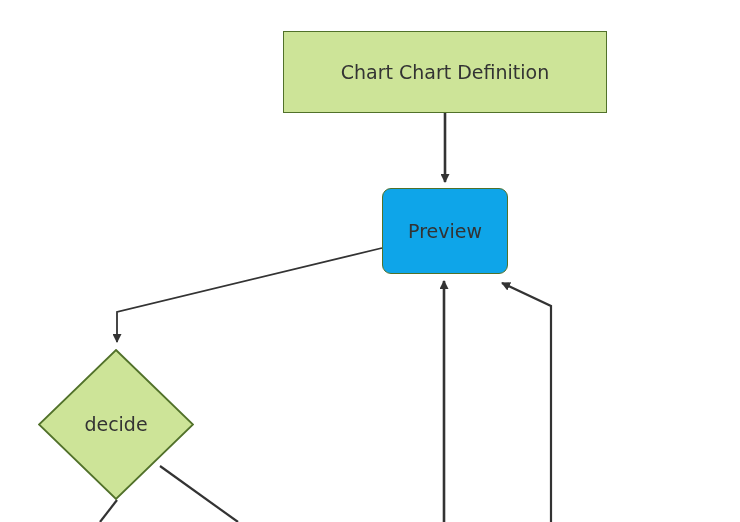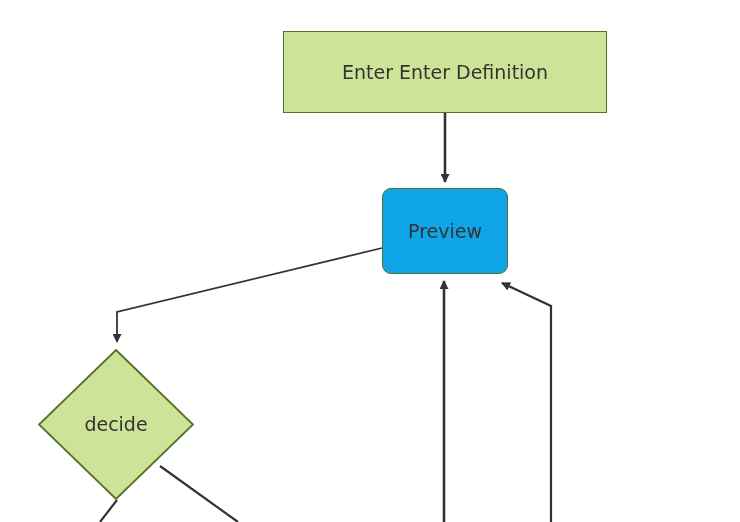--- a/index.html
+++ b/index.html
@@ -80,21 +80,21 @@
     <polyline points="444,522 444,281" fill="none" stroke="#333333" stroke-width="2.6" marker-end="url(#arrowhead)"></polyline>
 
     <polyline points="551,522 551,306 502,283" fill="none" stroke="#333333" stroke-width="2.2" marker-end="url(#arrowhead)"></polyline>
 
     <polyline points="117,500 100,522" fill="none" stroke="#333333" stroke-width="2.2"></polyline>
 
     <polyline points="160,466 238,522" fill="none" stroke="#333333" stroke-width="2.2"></polyline>
   </svg>
 
   <div class="node node-rect" style="left:283px; top:31px; width:324px; height:82px;">
-    <span>Enter Enter Definition</span>
+    <span>Chart Chart Definition</span>
   </div>
 
   <div class="node node-round" style="left:382px; top:188px; width:126px; height:86px;">
     <span>Preview</span>
   </div>
 
   <div class="node node-diamond" style="left:38px; top:349px; width:156px; height:151px;">
     <svg class="diamond-shape" width="156" height="151" viewBox="0 0 156 151" xmlns="http://www.w3.org/2000/svg">
       <polygon points="78,1 155,75.5 78,150 1,75.5" fill="#cde498" stroke="#51712a" stroke-width="1.8"></polygon>
     </svg>

